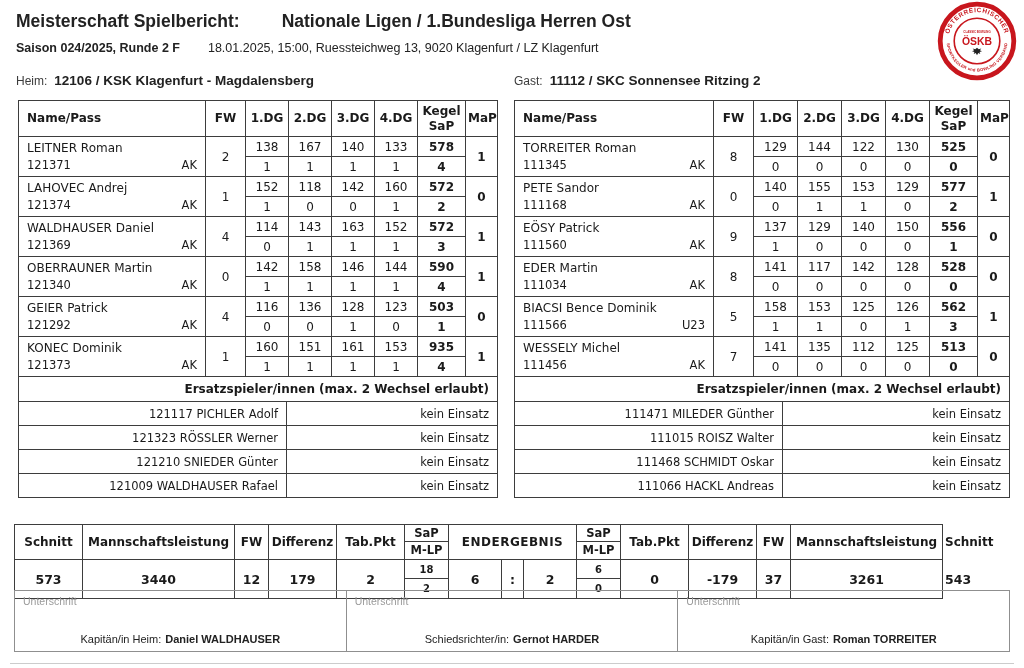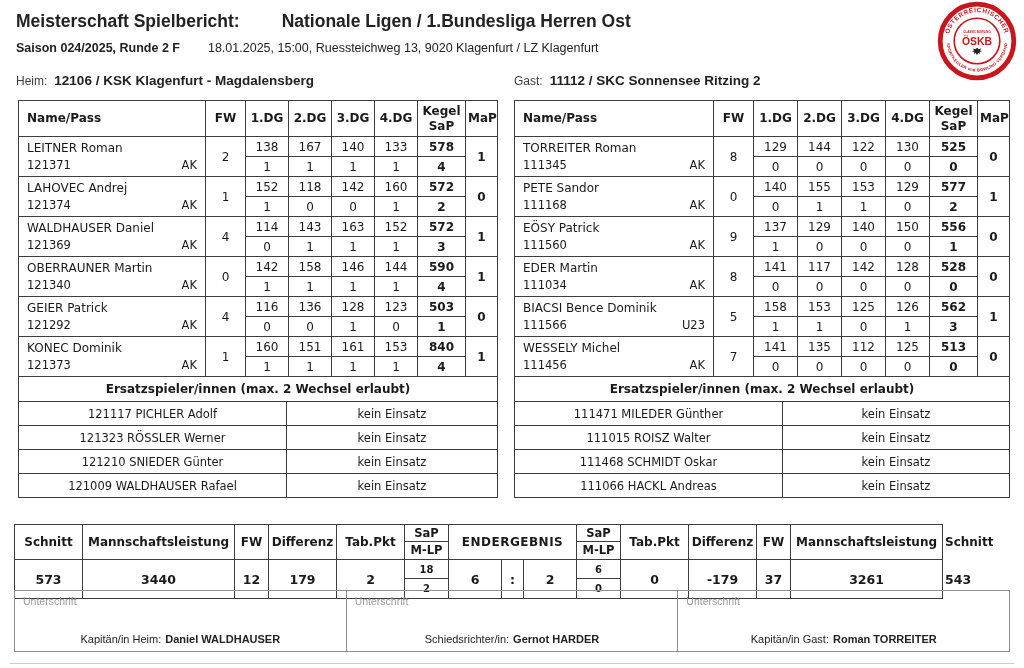--- a/index.html
+++ b/index.html
@@ -30,21 +30,21 @@
   .players th { font-size:12px; font-weight:bold; height:36px; text-align:center; line-height:1.2; padding:0 2px; }
   .players th.name-h { text-align:left; padding-left:8px; }
   .players td { font-size:12px; text-align:center; height:20px; padding:0 2px; }
   .players td.name { text-align:left; padding:3px 8px; vertical-align:middle; }
   .pname { font-size:12px; margin-bottom:3px; white-space:nowrap; }
   .pmeta { display:flex; justify-content:space-between; font-size:11.5px;gap:16px; }
   .b { font-weight:bold; }
   .blk { display:block; }
   
   .subs { margin-top:-1px; }
-  .subs td { font-size:11.5px; height:24px; padding:0 8px; text-align:center; }
+  .subs td { font-size:11.5px; height:24px; padding:0 8px; text-align:right; }
   .subs td.subs-h { font-size:12px; font-weight:bold; height:25px; }
   
   .sumwrap { position:absolute; left:14px; top:524px; width:893px; }
   .sumtab th { font-size:12px; font-weight:bold; height:35px; text-align:center; padding:0 2px; }
   .sumtab td { font-size:12.5px; font-weight:bold; height:38px; text-align:center; padding:0 2px; }
   .sumtab .stack { padding:0; vertical-align:top; }
   .sumtab th .st-t, .sumtab th .st-b { height:17px; line-height:17px; font-size:11.5px; }
   .sumtab td .st-t, .sumtab td .st-b { height:19px; line-height:19px; font-size:10px; }
   .st-t { border-bottom:1px solid #3d3d3d; }
   .endh span { letter-spacing:0.5px; }
@@ -251,21 +251,21 @@
             <div class="pmeta">
               <span>121373</span>
               <span>AK</span>
             </div>
           </td>
       <td rowspan="2">1</td>
       <td>160</td>
       <td>151</td>
       <td>161</td>
       <td>153</td>
-      <td class="b">840</td>
+      <td class="b">935</td>
       <td class="b" rowspan="2">1</td>
     </tr>
     <tr>
       <td>1</td>
       <td>1</td>
       <td>1</td>
       <td>1</td>
       <td class="b">4</td>
     </tr>
   </tbody>

